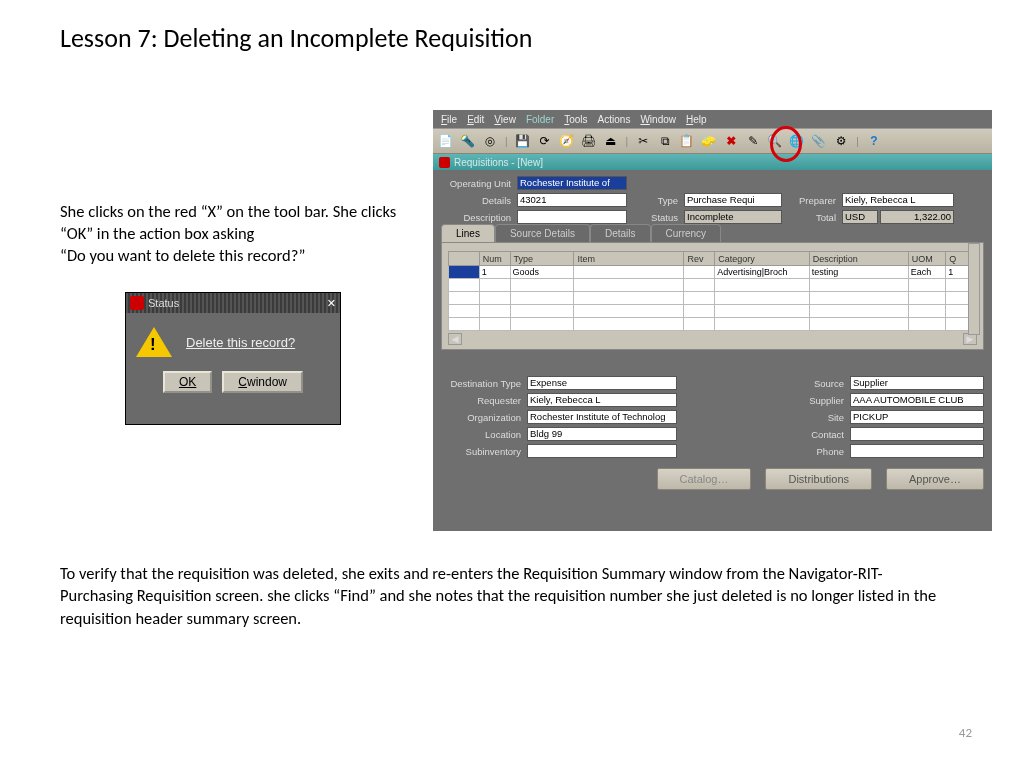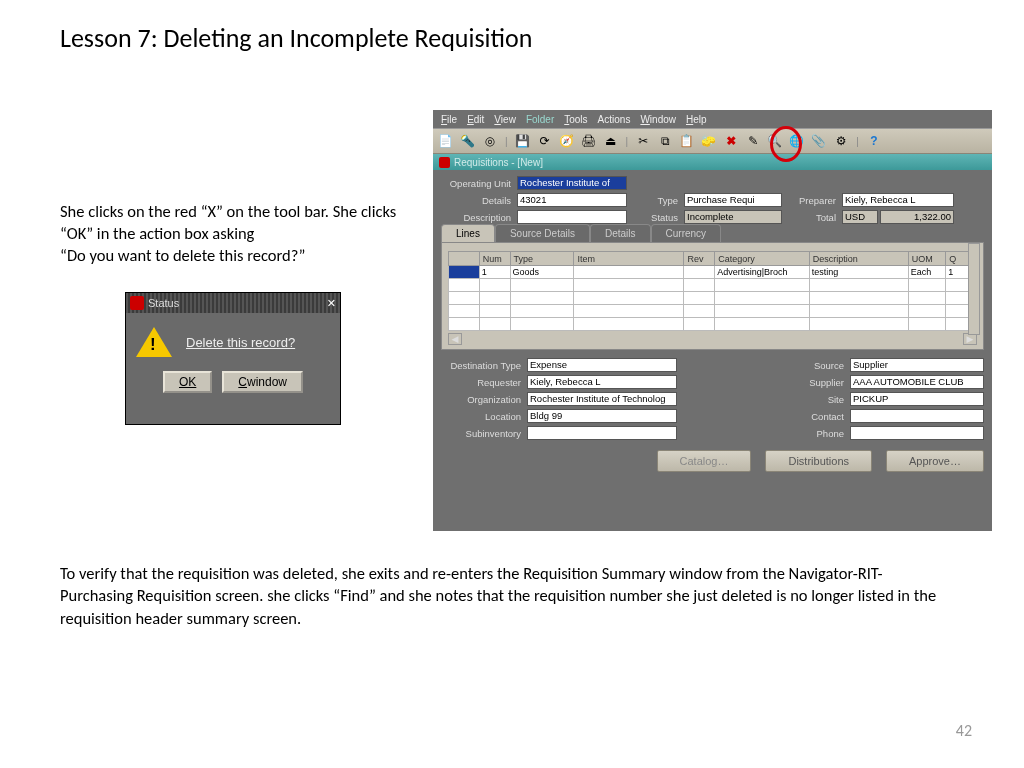--- a/index.html
+++ b/index.html
@@ -138,21 +138,21 @@
 .grid td { background:#fff; border:1px solid #bbb; height:13px; padding:0 2px; color:#000; }
 .grid td.rowmark { background:#1a3e9c; width:12px; }
 .grid td.empty { background:#fff; }
 .grid th.narrow, .grid td.narrow { width:28px; }
 .grid th.uom, .grid td.uom { width:34px; }
 .grid-scroll { display:flex; justify-content:space-between; margin-top:2px; }
 .sarrow { width:14px; height:12px; background:#c8c4b8; border:1px solid #999; font-size:9px; text-align:center; cursor:pointer; }
 .vscroll { position:absolute; right:3px; top:0; width:12px; height:92px; background:#c8c4b8; border:1px solid #999; }
 .gpwrap { position:relative; }
 
-.footer-fields { display:grid; grid-template-columns: 80px 150px 1fr 50px 134px; gap:3px 6px; align-items:center; margin-top:8px; }
+.footer-fields { display:grid; grid-template-columns: 80px 150px 1fr 50px 134px; gap:3px 6px; align-items:center; margin-top:26px; }
 .footer-fields .hf-label { color:#ddd; }
 .footer-fields .hf-input { width:100%; }
 
 .btn-row { display:flex; gap:14px; justify-content:flex-end; margin-top:10px; }
 .big-btn {
   background: linear-gradient(#d6d2c6,#bdb8a9);
   border:1px solid #8a8577;
   border-radius:2px;
   color:#555;
   font-size:11px;
@@ -165,21 +165,21 @@
   position: absolute;
   left: 60px; top: 562px;
   width: 880px;
   font-size: 16.5px;
   line-height: 1.35;
 }
 .page-num {
   position: absolute;
   right: 52px; bottom: 28px;
   color: #999;
-  font-size: 16px;
+  font-size: 13px;
 }
 </style>
 </head>
 <body>
 
 <div class="page-title">Lesson 7:  Deleting an Incomplete Requisition</div>
 
 <div class="body-text" style="left:60px; top:200px;">She clicks on the red “X” on the tool bar. She clicks</div>
 <div class="body-text" style="left:60px; top:222px;">“OK” in the action box asking</div>
 <div class="body-text" style="left:60px; top:244px;"> “Do you want to delete this record?”</div>

